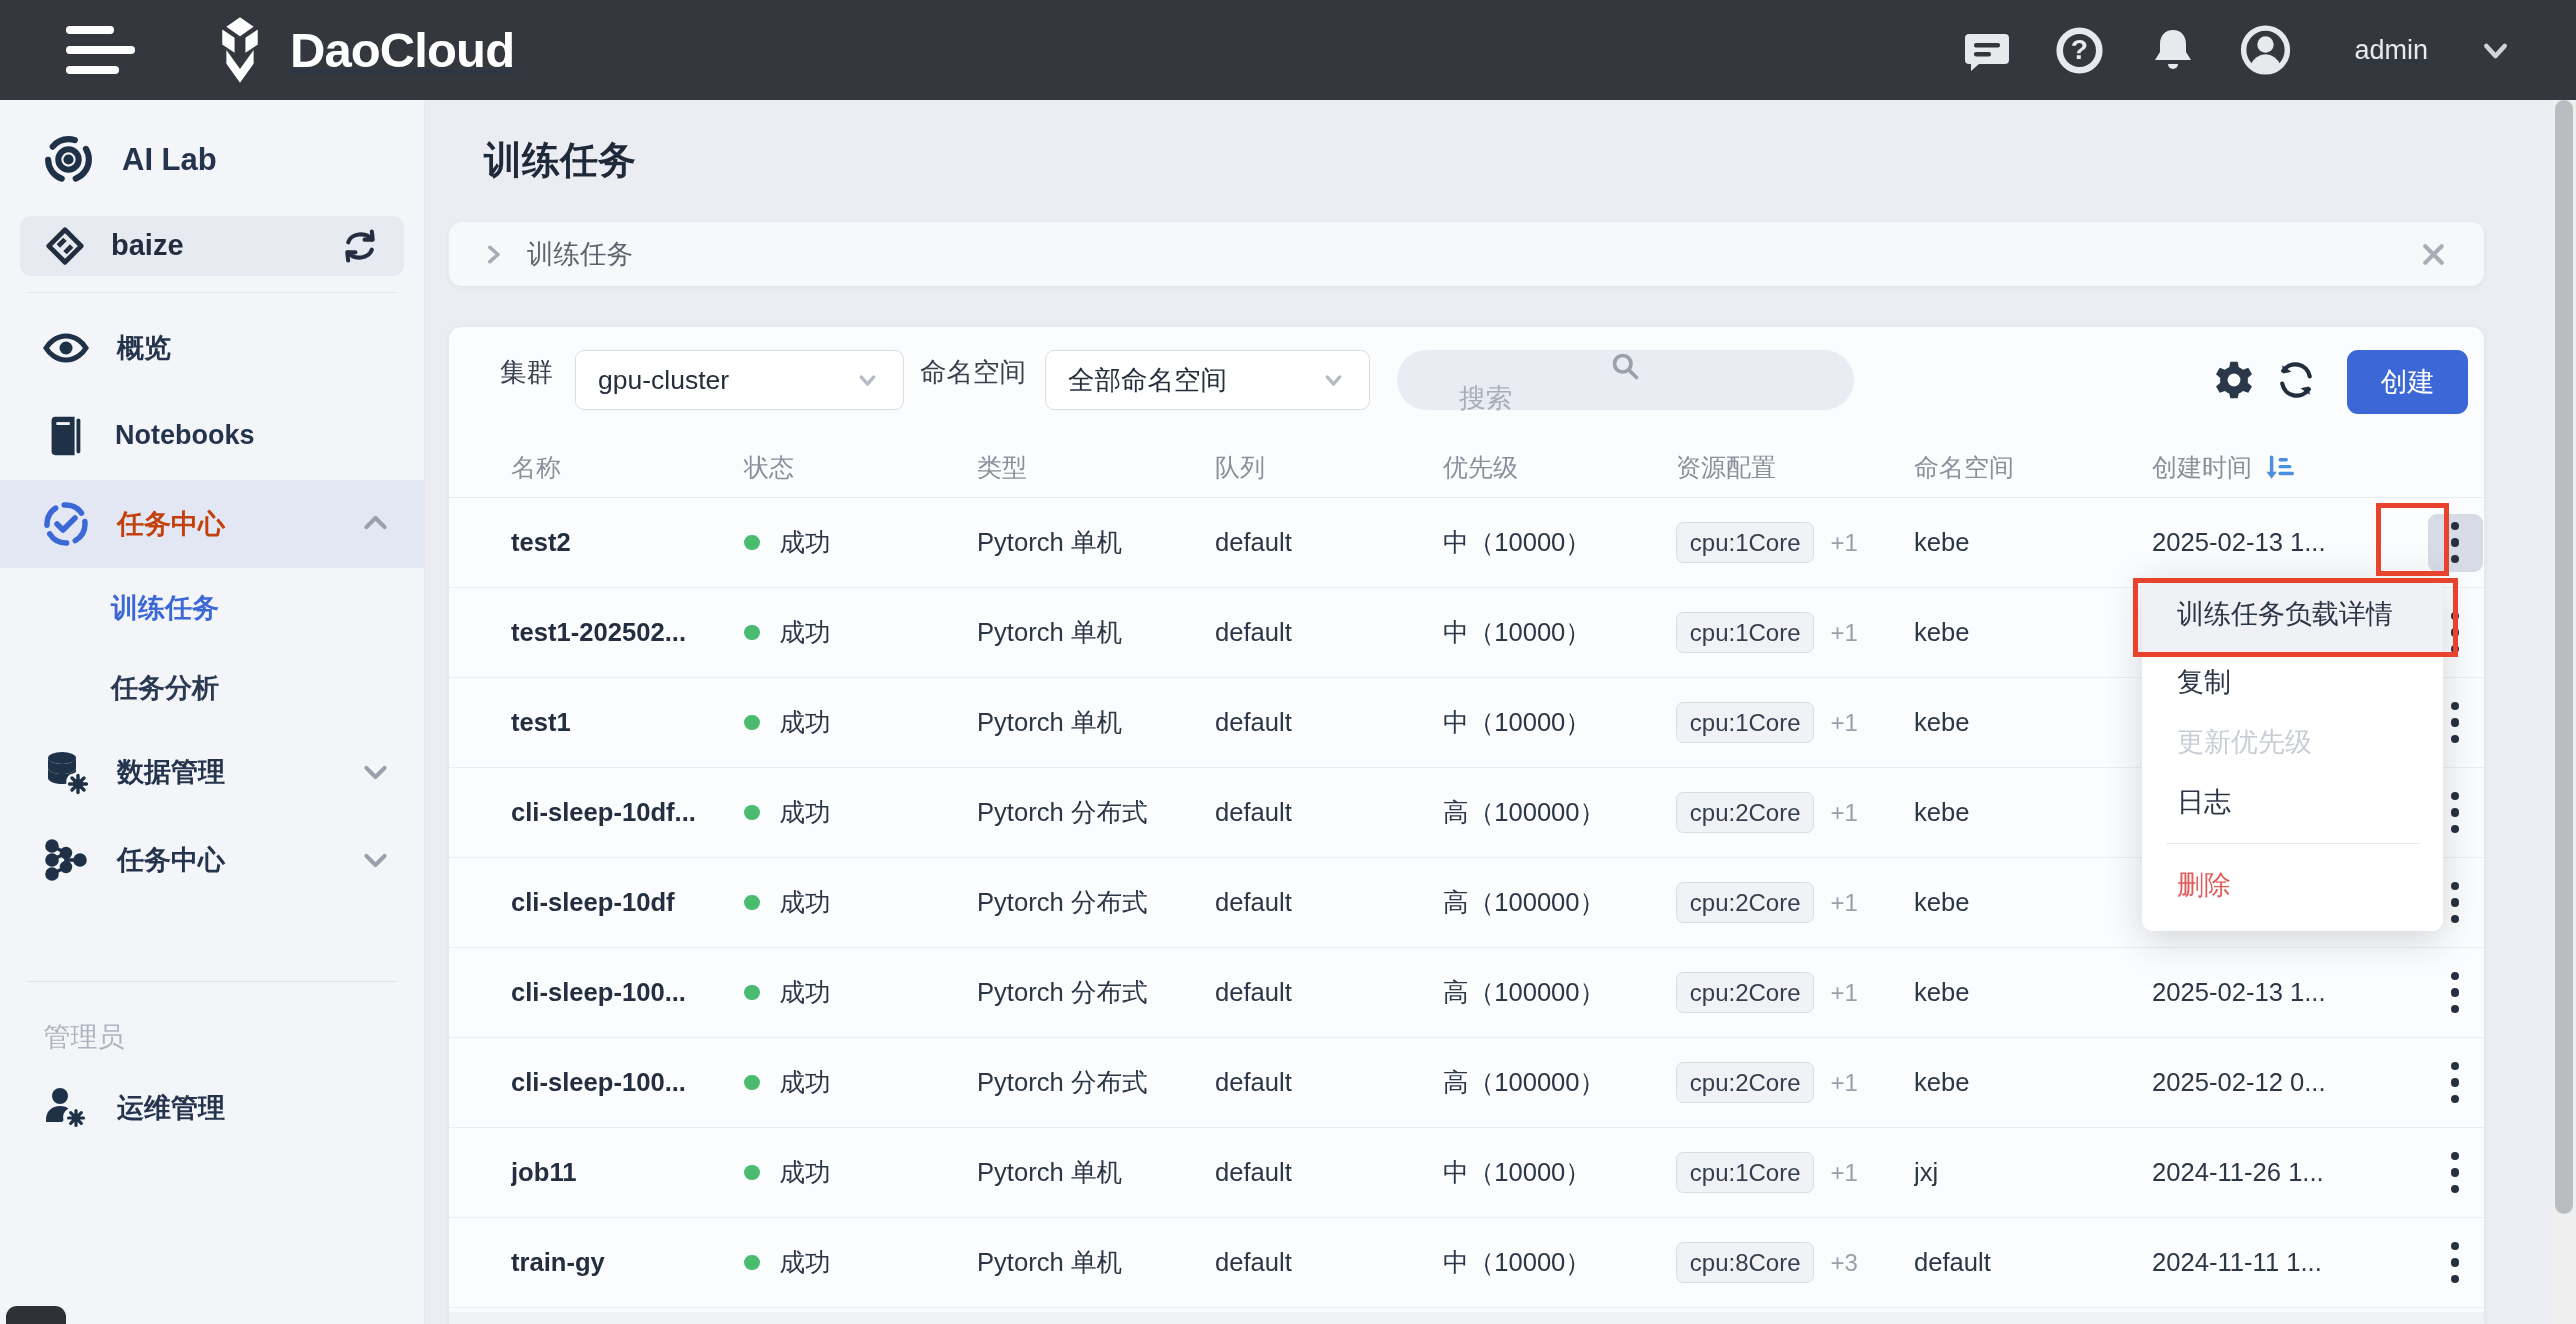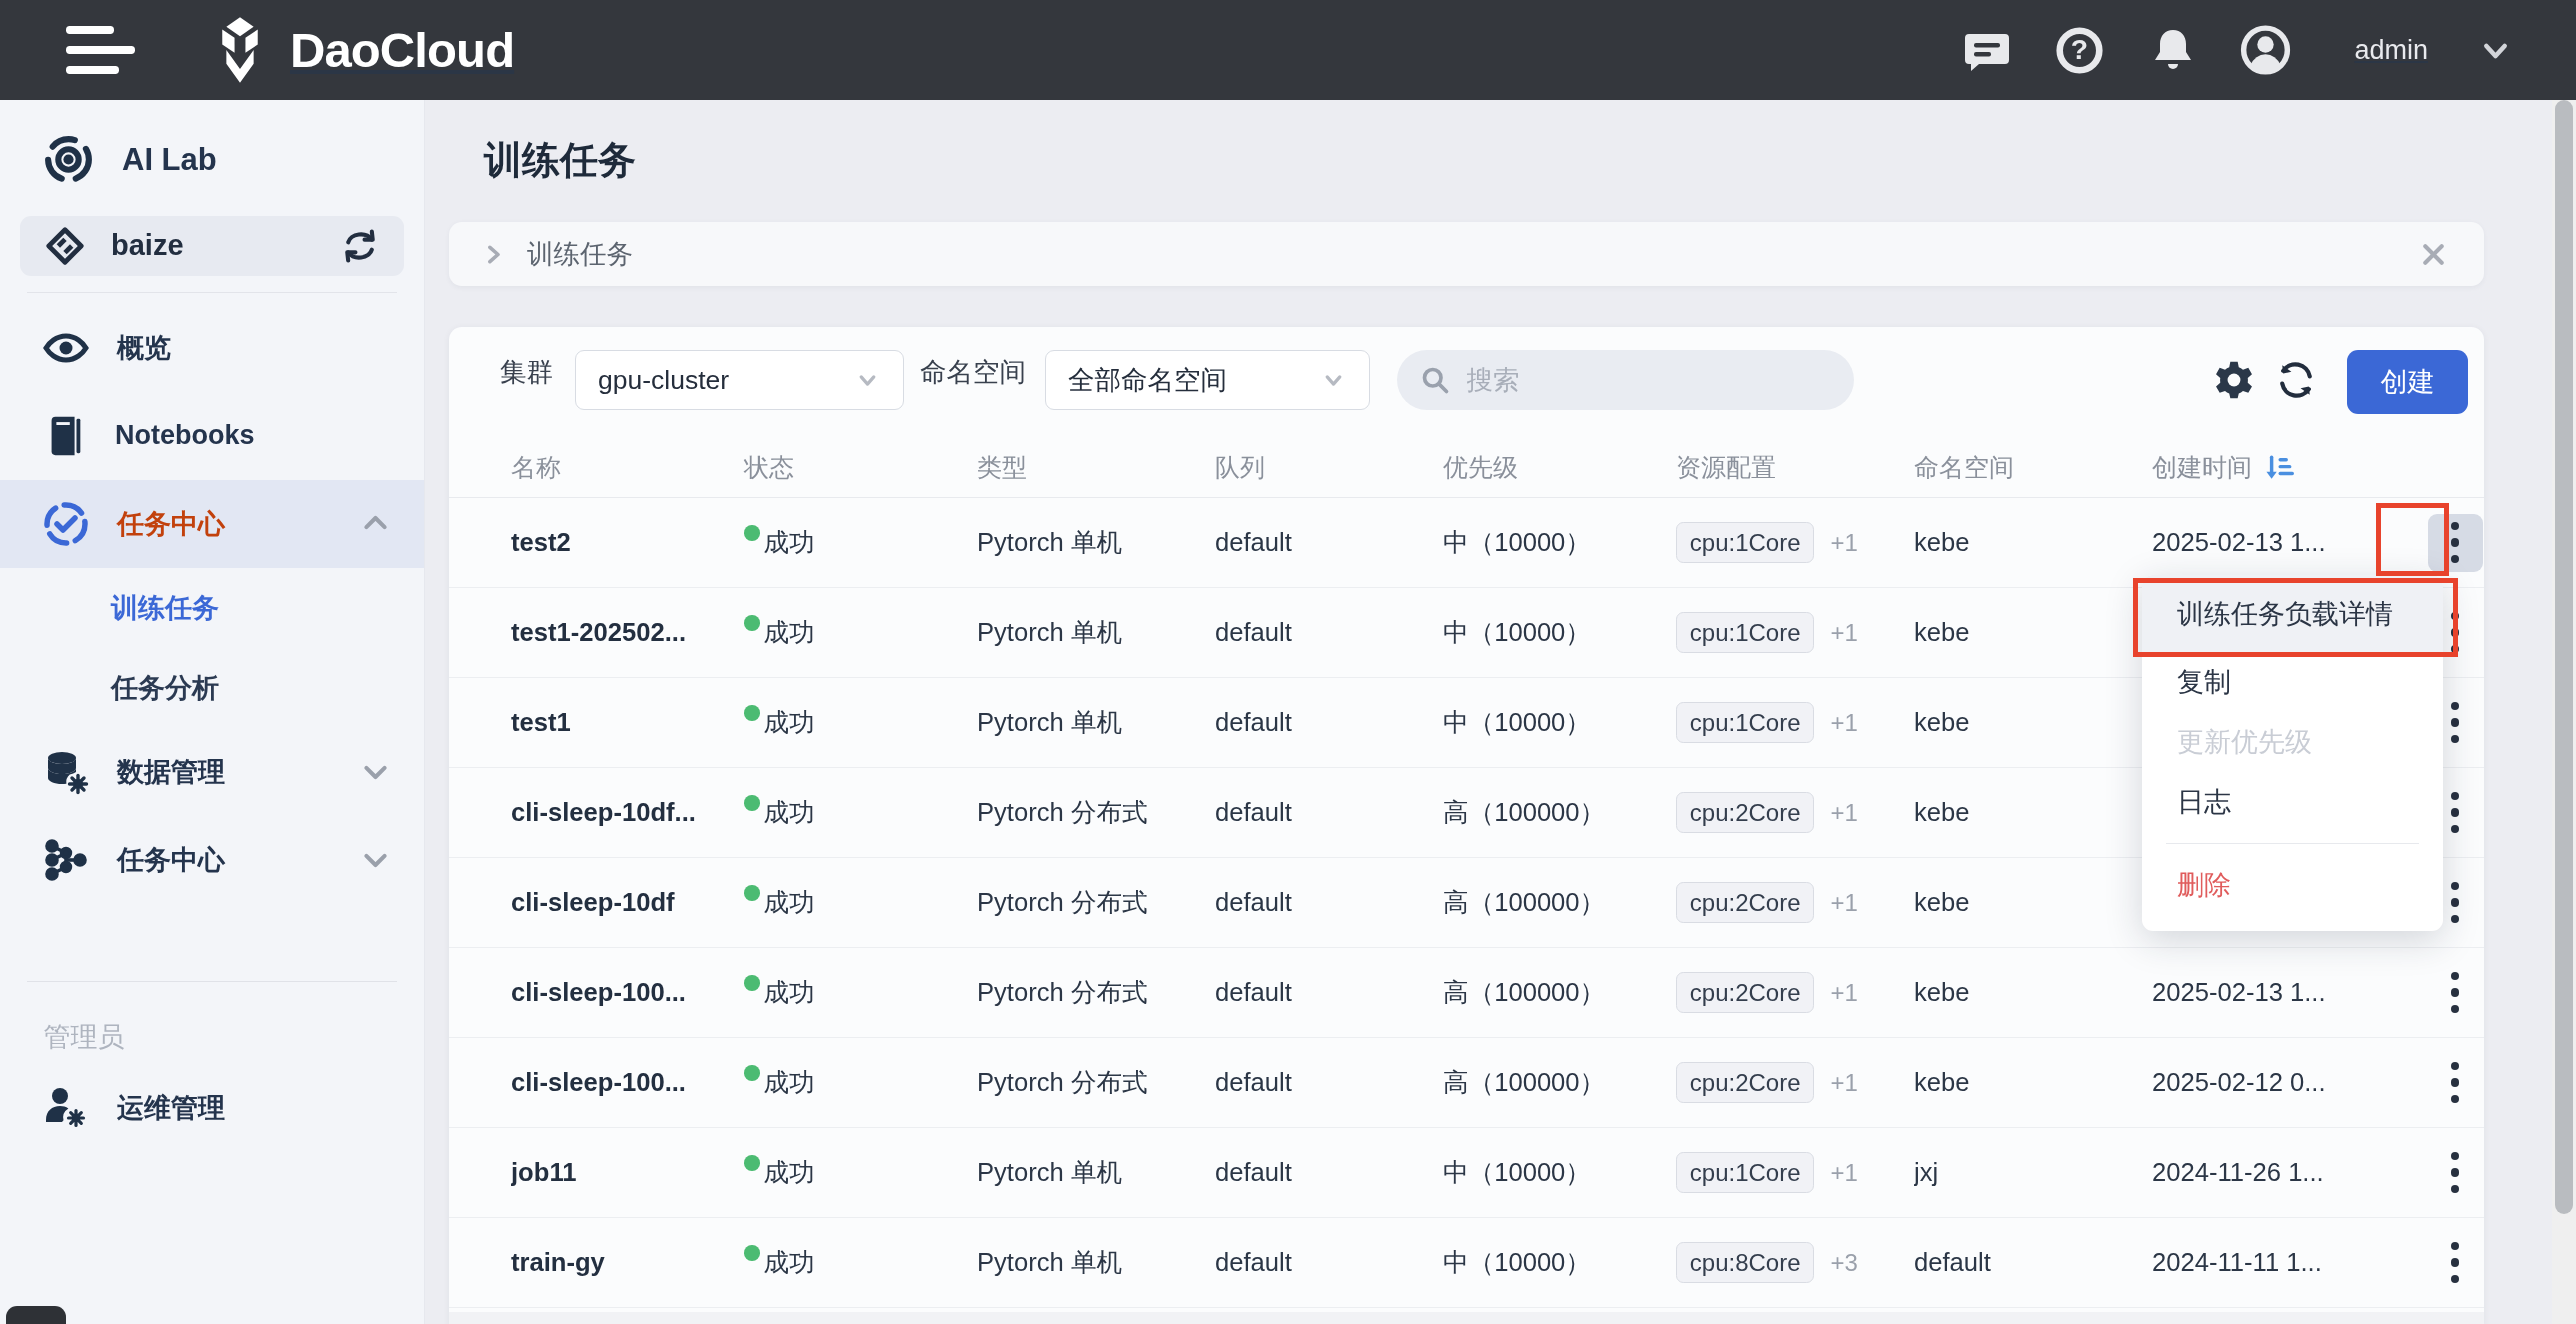--- a/index.html
+++ b/index.html
@@ -48,36 +48,36 @@
   
   .filters { position:absolute; left:0; top:0; width:100%; height:110px; }
   .f-label { position:absolute; top:27px; font-size:26.5px; color:#39414e; }
   .lab-cluster { left:51px; }
   .lab-ns { left:471px; }
   .select { position:absolute; top:23px; height:60px; background:#fff; border:1.8px solid #d8dce3; border-radius:9px; display:flex; align-items:center; padding:0 22px; cursor:pointer; }
   .sel-cluster { left:126px; width:329px; }
   .sel-ns { left:596px; width:325px; }
   .select .val { font-size:26.5px; color:#252e3c; }
   .select .chev { margin-left:auto; }
-  .searchbox { position:absolute; left:948px; top:23px; width:457px; height:60px; background:#e9ecf2; border-radius:31px; display:flex; align-items:center; padding:0 22px; }
+  .searchbox { position:absolute; left:948px; top:23px; width:457px; height:60px; background:#e9ecf2; border-radius:31px; display:flex; align-items:center; padding:0 22px;flex-direction:column; }
   .searchbox input { border:none; background:transparent; outline:none; font-size:26.5px; color:#39414e; margin-left:14.6px; width:347px; font-family:inherit; }
   .searchbox input::placeholder { color:#a8aeb9; }
   .tool-btn { position:absolute; top:24px; width:58px; height:58px; background:none; border:none; cursor:pointer; display:flex; align-items:center; justify-content:center; }
   .btn-gear { left:1756px; } .btn-refresh { left:1818px; }
   .create-btn { position:absolute; left:1898px; top:23px; width:121px; height:64px; background:#3b68d6; color:#fff; font-size:27px; border:none; border-radius:11px; cursor:pointer; font-family:inherit; }
   
   .thead { position:absolute; left:0; top:110px; width:100%; height:61px; display:flex; align-items:center; padding-left:62px; border-bottom:0.9px solid #e8eaee; }
   .th { font-size:25px; color:#8a909b; display:flex; align-items:center; gap:11px; }
   .tbody { position:absolute; left:0; top:171px; width:100%; }
   .tr { display:flex; align-items:center; height:90px; padding-left:62px; border-bottom:0.9px solid #eceef1; }
   .c0{width:233px;} .c1{width:233px;} .c2{width:238px;} .c3{width:228px;}
   .c4{width:233px;} .c5{width:238px;} .c6{width:238px;} .c7{width:274px;} .c8{flex:1; display:flex; justify-content:center;}
   .td { font-size:25.6px; color:#2b3646; white-space:nowrap; overflow:hidden; }
   .td.c0 { font-weight:700; color:#232f40; }
-  .td.c1 { display:flex; align-items:flex-start; gap:4px; }
+  .td.c1 { display:flex; align-items:center; gap:20px; }
   .dot { width:15.5px; height:15.5px; border-radius:50%; background:#4cbb72; flex:none; }
   .tag { display:inline-block; background:#f1f2f6; border:1.8px solid #d9dce3; border-radius:7.3px; padding:5.5px 12.8px; font-size:24px; color:#343e4d; }
   .extra { font-size:24px; color:#9aa0ab; margin-left:9px; }
   .kebab { width:55px; height:58px; border:none; background:none; border-radius:9px; cursor:pointer; display:flex; flex-direction:column; align-items:center; justify-content:center; gap:8.2px; }
   .kebab i { width:8.2px; height:8.2px; border-radius:50%; background:#27303f; }
   .kebab.active { background:#d6dbe5; }
   .card-footer { position:absolute; left:0; bottom:0; width:100%; height:12.8px; background:#f1f2f5; }
   
   .menu { position:absolute; left:2142px; top:575px; width:301px; background:#fff; border-radius:11px; box-shadow:0 9px 37px rgba(30,40,60,.18); padding-bottom:16.4px; z-index:40; }
   .menu-item { height:60px; display:flex; align-items:center; padding:0 35px; font-size:27px; color:#2b3545; cursor:pointer; white-space:nowrap; }

